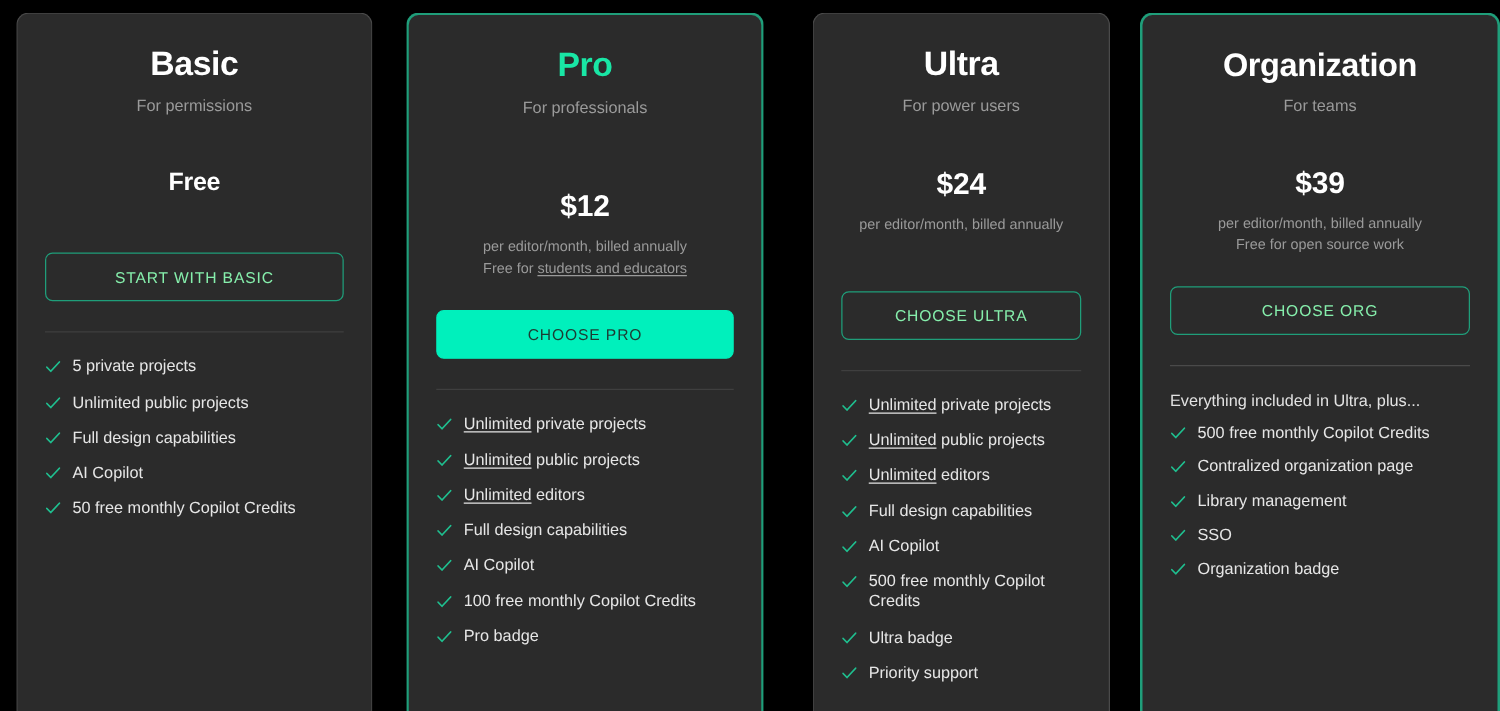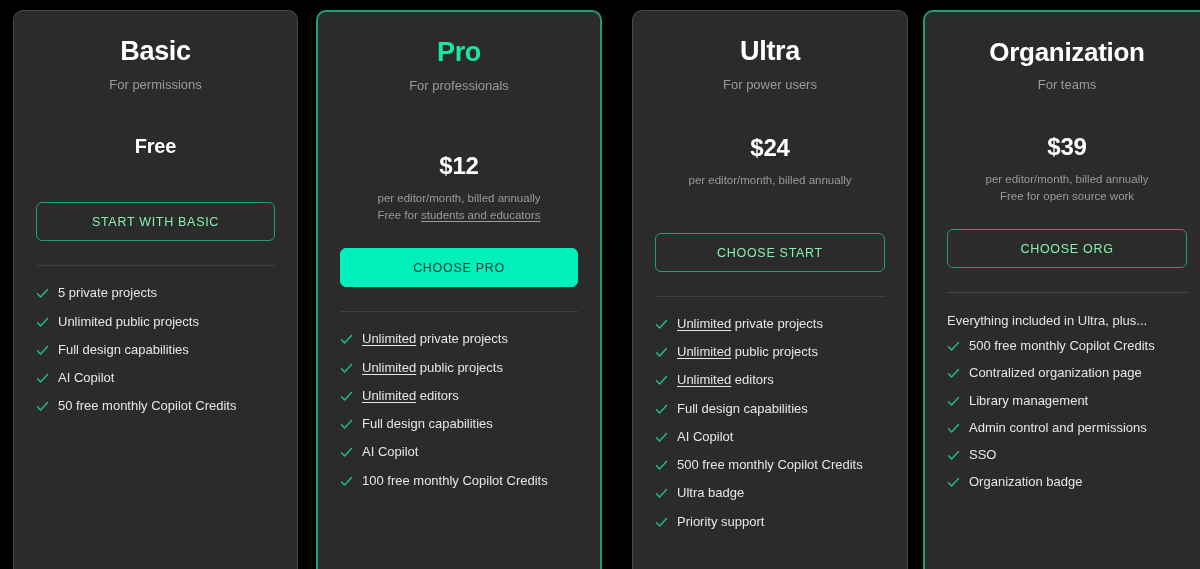--- a/index.html
+++ b/index.html
@@ -50,21 +50,21 @@
   }
   
   .card.pro {
     width: 286px;
     margin-left: 18px;
     border: 2px solid #1f9e7a;
     border-bottom: none;
   }
   
   .card.ultra {
-    width: 276px;
+    width: 238px;
     margin-left: 30px;
     border: 1px solid #4a4a4a;
     border-bottom: none;
   }
   
   .card.org {
     width: 288px;
     margin-left: 15px;
     border: 2px solid #1f9e7a;
     border-bottom: none;
@@ -317,34 +317,42 @@
               <span class="feature-text">AI Copilot</span>
             </li>
             <li class="feature">
               <span class="check">
                 <svg width="13" height="13" viewBox="0 0 13 13" aria-hidden="true">
                   <path d="M1.5 6.8 L4.6 10.0 L11.5 2.6" fill="none" stroke="#1fbf8f" stroke-width="1.4" stroke-linecap="round" stroke-linejoin="round"></path>
                 </svg>
               </span>
               <span class="feature-text">100 free monthly Copilot Credits</span>
             </li>
+            <li class="feature">
+              <span class="check">
+                <svg width="13" height="13" viewBox="0 0 13 13" aria-hidden="true">
+                  <path d="M1.5 6.8 L4.6 10.0 L11.5 2.6" fill="none" stroke="#1fbf8f" stroke-width="1.4" stroke-linecap="round" stroke-linejoin="round"></path>
+                </svg>
+              </span>
+              <span class="feature-text">Pro badge</span>
+            </li>
           </ul>
       </div>
     </div>
 
     <div class="card ultra">
       <div class="card-inner">
         <div class="plan-name">Ultra</div>
         <div class="plan-tagline">For power users</div>
         <div class="price-block">
           <div class="price">$24</div>
           <div class="price-note">per editor/month, billed annually</div>
         </div>
         <div class="cta-wrap">
-          <button class="cta outline">CHOOSE START</button>
+          <button class="cta outline">CHOOSE ULTRA</button>
         </div>
         <div class="divider"></div>
         <ul class="features">
             <li class="feature">
               <span class="check">
                 <svg width="13" height="13" viewBox="0 0 13 13" aria-hidden="true">
                   <path d="M1.5 6.8 L4.6 10.0 L11.5 2.6" fill="none" stroke="#1fbf8f" stroke-width="1.4" stroke-linecap="round" stroke-linejoin="round"></path>
                 </svg>
               </span>
               <span class="feature-text"><span class="em">Unlimited</span> private projects</span>
@@ -447,28 +455,20 @@
                 </svg>
               </span>
               <span class="feature-text">Library management</span>
             </li>
             <li class="feature">
               <span class="check">
                 <svg width="13" height="13" viewBox="0 0 13 13" aria-hidden="true">
                   <path d="M1.5 6.8 L4.6 10.0 L11.5 2.6" fill="none" stroke="#1fbf8f" stroke-width="1.4" stroke-linecap="round" stroke-linejoin="round"></path>
                 </svg>
               </span>
-              <span class="feature-text">Admin control and permissions</span>
-            </li>
-            <li class="feature">
-              <span class="check">
-                <svg width="13" height="13" viewBox="0 0 13 13" aria-hidden="true">
-                  <path d="M1.5 6.8 L4.6 10.0 L11.5 2.6" fill="none" stroke="#1fbf8f" stroke-width="1.4" stroke-linecap="round" stroke-linejoin="round"></path>
-                </svg>
-              </span>
               <span class="feature-text">SSO</span>
             </li>
             <li class="feature">
               <span class="check">
                 <svg width="13" height="13" viewBox="0 0 13 13" aria-hidden="true">
                   <path d="M1.5 6.8 L4.6 10.0 L11.5 2.6" fill="none" stroke="#1fbf8f" stroke-width="1.4" stroke-linecap="round" stroke-linejoin="round"></path>
                 </svg>
               </span>
               <span class="feature-text">Organization badge</span>
             </li>

